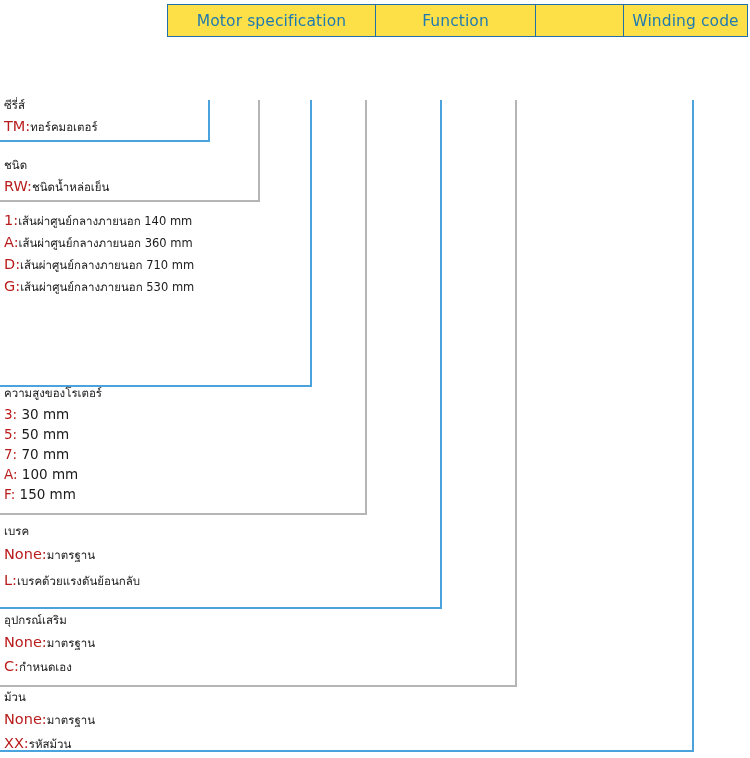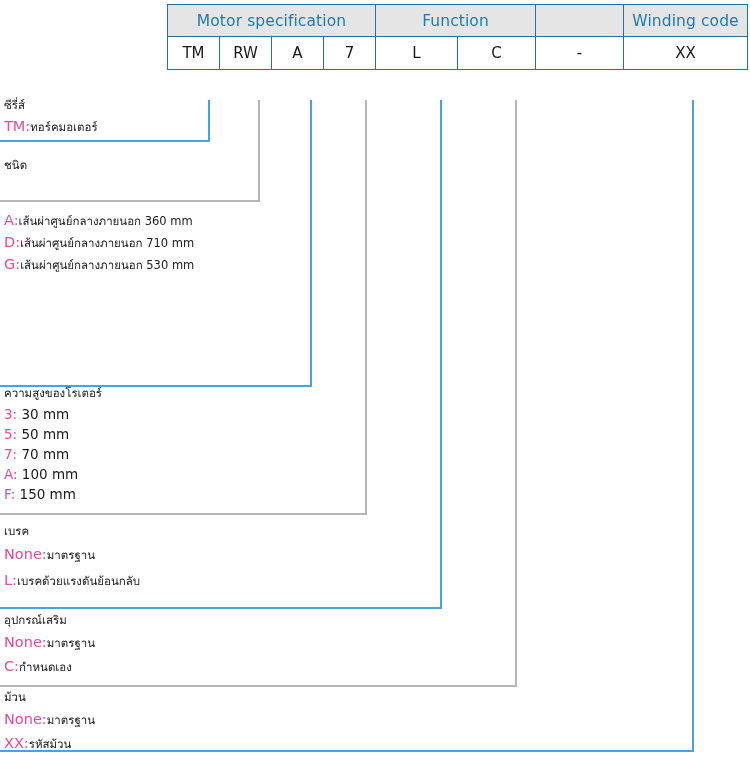--- a/index.html
+++ b/index.html
@@ -25,21 +25,21 @@
     border-collapse: collapse;
     table-layout: fixed;
   }
   #code-table td {
     border: 1px solid #1f6fa8;
     text-align: center;
     vertical-align: middle;
     padding: 0;
   }
   #code-table tr.header-row td {
-    background: #e5e5e5;
+    background: #fde047;
     color: #1f7ab0;
     font-size: 15.5px;
     height: 31px;
     letter-spacing: 0.1px;
   }
   #code-table tr.header-row td.blank-head {
     color: transparent;
   }
   #code-table tr.value-row td {
     background: #ffffff;
@@ -73,21 +73,21 @@
     white-space: nowrap;
   }
   .block .row {
     font-size: 11px;
     line-height: 20px;
     white-space: nowrap;
     color: #1a1a1a;
   }
   .block .row .key {
     font-size: 14.5px;
-    color: #ec4899;
+    color: #b91c1c;
   }
   .block .row .val {
     font-size: 11.5px;
   }
   .block .row.mm {
     font-size: 13.5px;
     line-height: 20px;
   }
   .block .row.mm .key {
     font-size: 13.5px;
@@ -110,30 +110,20 @@
       <col style="width:88px">
       <col style="width:124px">
   </colgroup>
   <tbody>
       <tr class="header-row">
     <td colspan="4">Motor specification</td>
     <td colspan="2">Function</td>
     <td class="blank-head"></td>
     <td>Winding code</td>
   </tr>
-  <tr class="value-row">
-    <td>TM</td>
-    <td>RW</td>
-    <td>A</td>
-    <td>7</td>
-    <td>L</td>
-    <td>C</td>
-    <td>-</td>
-    <td>XX</td>
-  </tr>
 </tbody>
   </table>
 
 <div class="vline blue" style="left:208px; top:100px; height:42px;"></div>
 <div class="hline blue" style="left:0px; top:140px; width:210px;"></div>
 
 <div class="vline gray" style="left:258px; top:100px; height:102px;"></div>
 <div class="hline gray" style="left:0px; top:200px; width:260px;"></div>
 
 <div class="vline blue" style="left:310px; top:100px; height:287px;"></div>
@@ -153,23 +143,29 @@
 
 <div class="block" style="top:98px;">
   <div class="title">ซีรี่ส์</div>
   <div class="row">
     <span class="key">TM:</span><span class="val">ทอร์คมอเตอร์</span>
   </div>
 </div>
 
 <div class="block" style="top:158px;">
   <div class="title">ชนิด</div>
+  <div class="row">
+    <span class="key">RW:</span><span class="val">ชนิดน้ำหล่อเย็น</span>
+  </div>
 </div>
 
 <div class="block" style="top:210px;">
+  <div class="row">
+    <span class="key">1:</span><span class="val">เส้นผ่าศูนย์กลางภายนอก 140 mm</span>
+  </div>
   <div class="row">
     <span class="key">A:</span><span class="val">เส้นผ่าศูนย์กลางภายนอก 360 mm</span>
   </div>
   <div class="row">
     <span class="key">D:</span><span class="val">เส้นผ่าศูนย์กลางภายนอก 710 mm</span>
   </div>
   <div class="row">
     <span class="key">G:</span><span class="val">เส้นผ่าศูนย์กลางภายนอก 530 mm</span>
   </div>
 </div>

